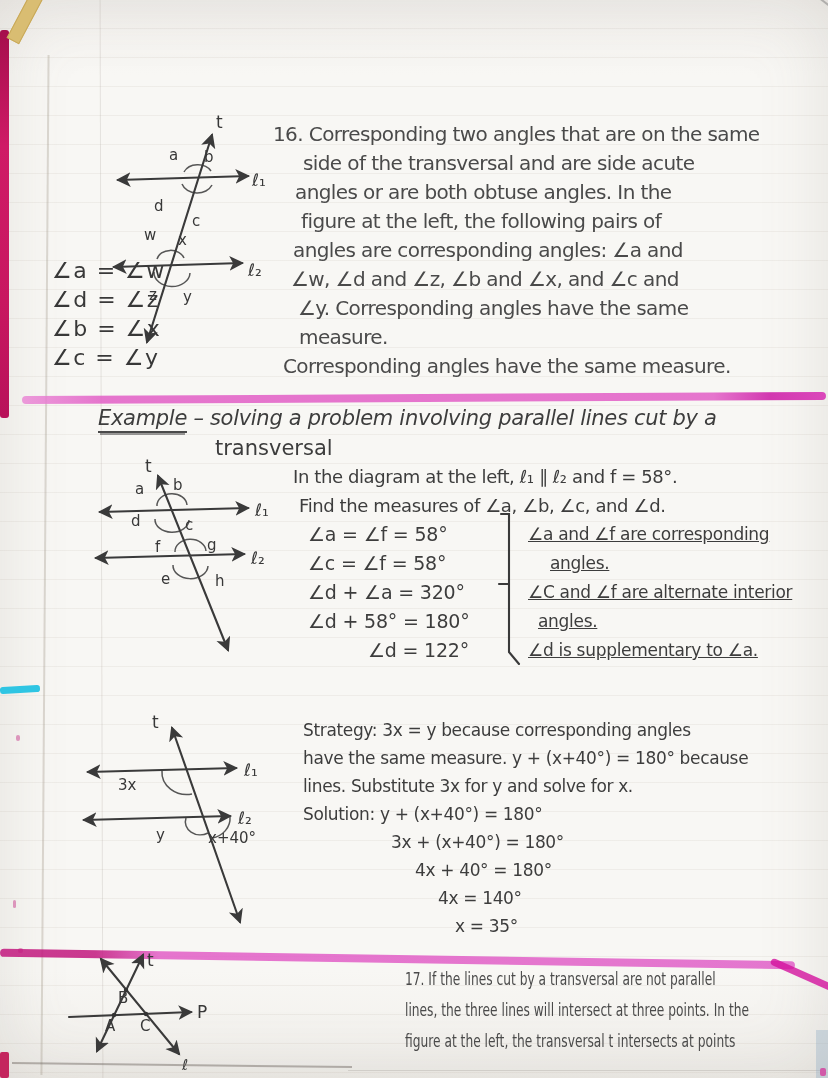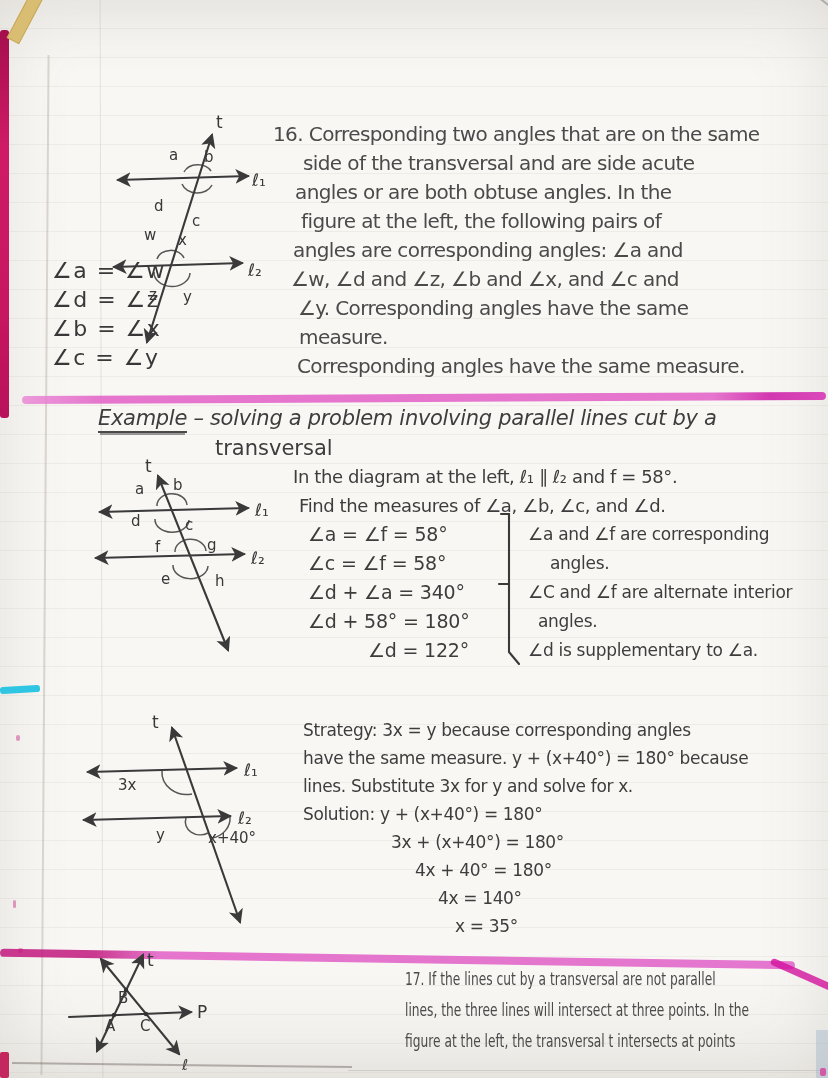--- a/index.html
+++ b/index.html
@@ -14,21 +14,21 @@
   .abs{position:absolute;}
   .ln{white-space:nowrap;}
   
   .t16{left:273px;top:120px;font-size:20px;line-height:29px;letter-spacing:-0.6px;color:#4a4a4a;}
   .pairs{left:52px;top:256px;font-size:22px;line-height:29px;letter-spacing:1.5px;color:#383838;}
   .exh1{left:98px;top:406px;font-size:21px;letter-spacing:-0.3px;font-style:italic;}
   .exh1b{left:215px;top:436px;font-size:21px;}
   .underline2{border-bottom:2px solid #4a4a4a;box-shadow:0 4px 0 -2px rgba(74,74,74,.55);padding-bottom:1px;}
   .mintro{left:293px;top:462px;font-size:18px;line-height:29px;letter-spacing:-0.4px;}
   .msteps{left:308px;top:520px;font-size:19px;line-height:29px;letter-spacing:-0.2px;}
-  .mnotes{left:528px;top:520px;font-size:17px;line-height:29px;letter-spacing:-0.3px;}
+  .mnotes{left:528px;top:520px;font-size:17px;line-height:29px;letter-spacing:-0.3px;text-decoration:underline;}
   .exh3{left:103px;top:678px;font-size:22px;letter-spacing:0.8px;}
   .strat{left:303px;top:716px;font-size:17px;line-height:28px;letter-spacing:-0.35px;}
   .t17{left:405px;top:964px;font-size:17px;line-height:31px;transform:scaleX(.72);transform-origin:left top;color:#4a4a4a;}
   
   .hl1{left:22px;top:394px;width:804px;height:8px;border-radius:4px;opacity:.85;transform:rotate(-0.3deg);
     background:linear-gradient(90deg,#ea8ad6 0%,#e25ec6 10%,#e25ec6 86%,#cb17a4 93%,#d72bb2 100%);}
   .hl2{left:0px;top:955px;width:795px;height:8px;border-radius:4px;opacity:.85;transform:rotate(0.9deg);
     background:linear-gradient(90deg,#c2187e 0%,#c2187e 12%,#e25ec6 20%,#e060c8 100%);}
   .hl2end{left:768px;top:972px;width:72px;height:7px;border-radius:4px;opacity:.8;transform:rotate(24deg);background:#d3119e;}
   .stripe{left:0;top:30px;width:9px;height:388px;border-radius:3px;
@@ -96,21 +96,21 @@
 
   <div class="abs t16">
     <div class="ln">16. Corresponding two angles that are on the same</div>
     <div class="ln" style="margin-left:30px">side of the transversal and are side acute</div>
     <div class="ln" style="margin-left:22px">angles or are both obtuse angles. In the</div>
     <div class="ln" style="margin-left:28px">figure at the left, the following pairs of</div>
     <div class="ln" style="margin-left:20px">angles are corresponding angles: ∠a and</div>
     <div class="ln" style="margin-left:18px">∠w, ∠d and ∠z, ∠b and ∠x, and ∠c and</div>
     <div class="ln" style="margin-left:25px">∠y. Corresponding angles have the same</div>
     <div class="ln" style="margin-left:26px">measure.</div>
-    <div class="ln" style="margin-left:24px">Corresponding angles have the same measure.</div>
+    <div class="ln" style="margin-left:10px">Corresponding angles have the same measure.</div>
   </div>
 
   <div class="abs pairs">
     <div class="ln">∠a = ∠w</div>
     <div class="ln">∠d = ∠z</div>
     <div class="ln">∠b = ∠x</div>
     <div class="ln">∠c = ∠y</div>
   </div>
 
   <div class="abs hl1"></div>
@@ -142,21 +142,21 @@
     <text x="120" y="130">h</text>
   </svg>
 
   <div class="abs mintro">
     <div class="ln">In the diagram at the left, ℓ₁ ∥ ℓ₂ and f = 58°.</div>
     <div class="ln" style="margin-left:6px">Find the measures of ∠a, ∠b, ∠c, and ∠d.</div>
   </div>
   <div class="abs msteps">
     <div class="ln">∠a = ∠f = 58°</div>
     <div class="ln">∠c = ∠f = 58°</div>
-    <div class="ln">∠d + ∠a = 340°</div>
+    <div class="ln">∠d + ∠a = 320°</div>
     <div class="ln">∠d + 58° = 180°</div>
     <div class="ln" style="margin-left:60px">∠d = 122°</div>
   </div>
 
   <svg class="abs" style="left:497px;top:512px;" width="28" height="158" viewBox="0 0 28 158">
     <path class="s" d="M 4,2 L 12,2 L 12,140 L 22,152"></path>
     <path class="s" d="M 2,72 L 12,72"></path>
   </svg>
   <div class="abs mnotes">
     <div class="ln">∠a and ∠f are corresponding</div>

